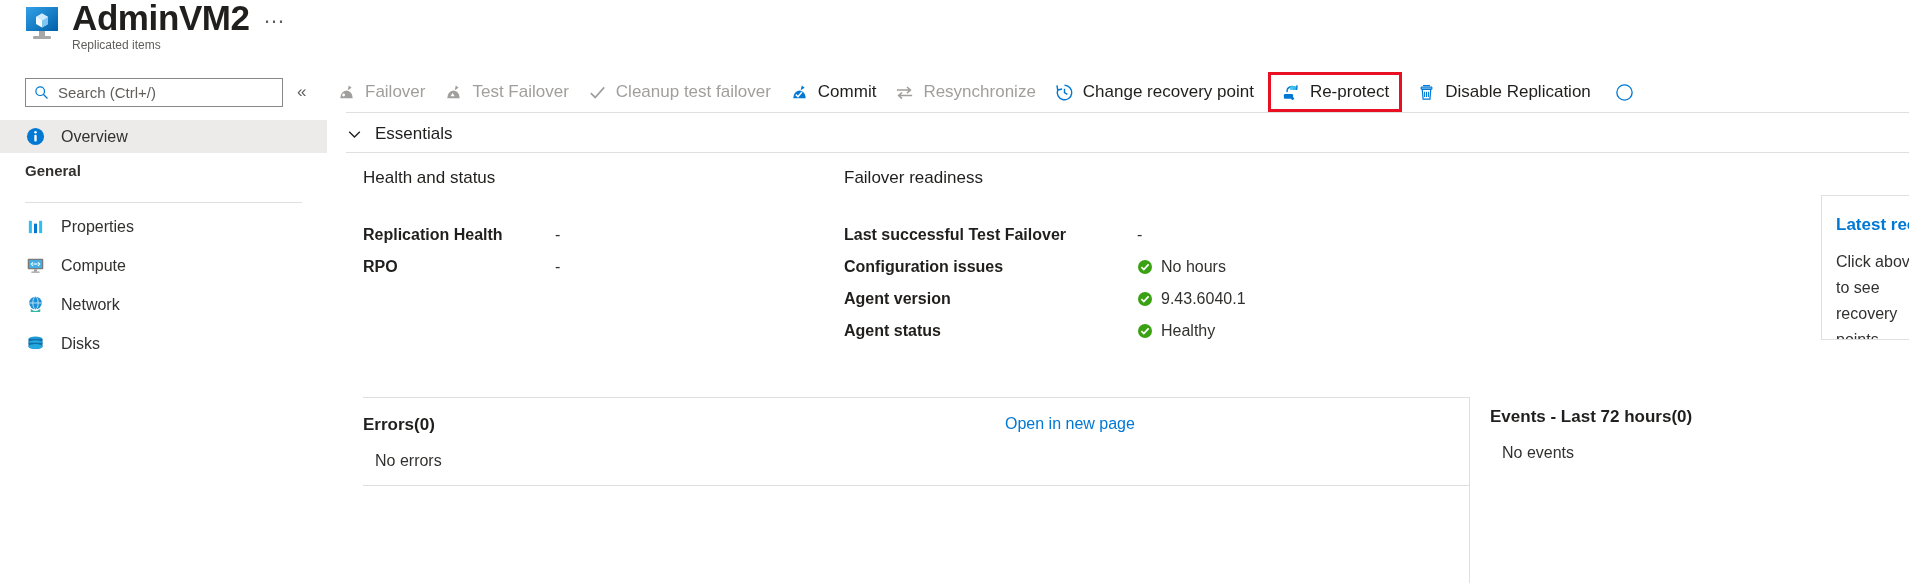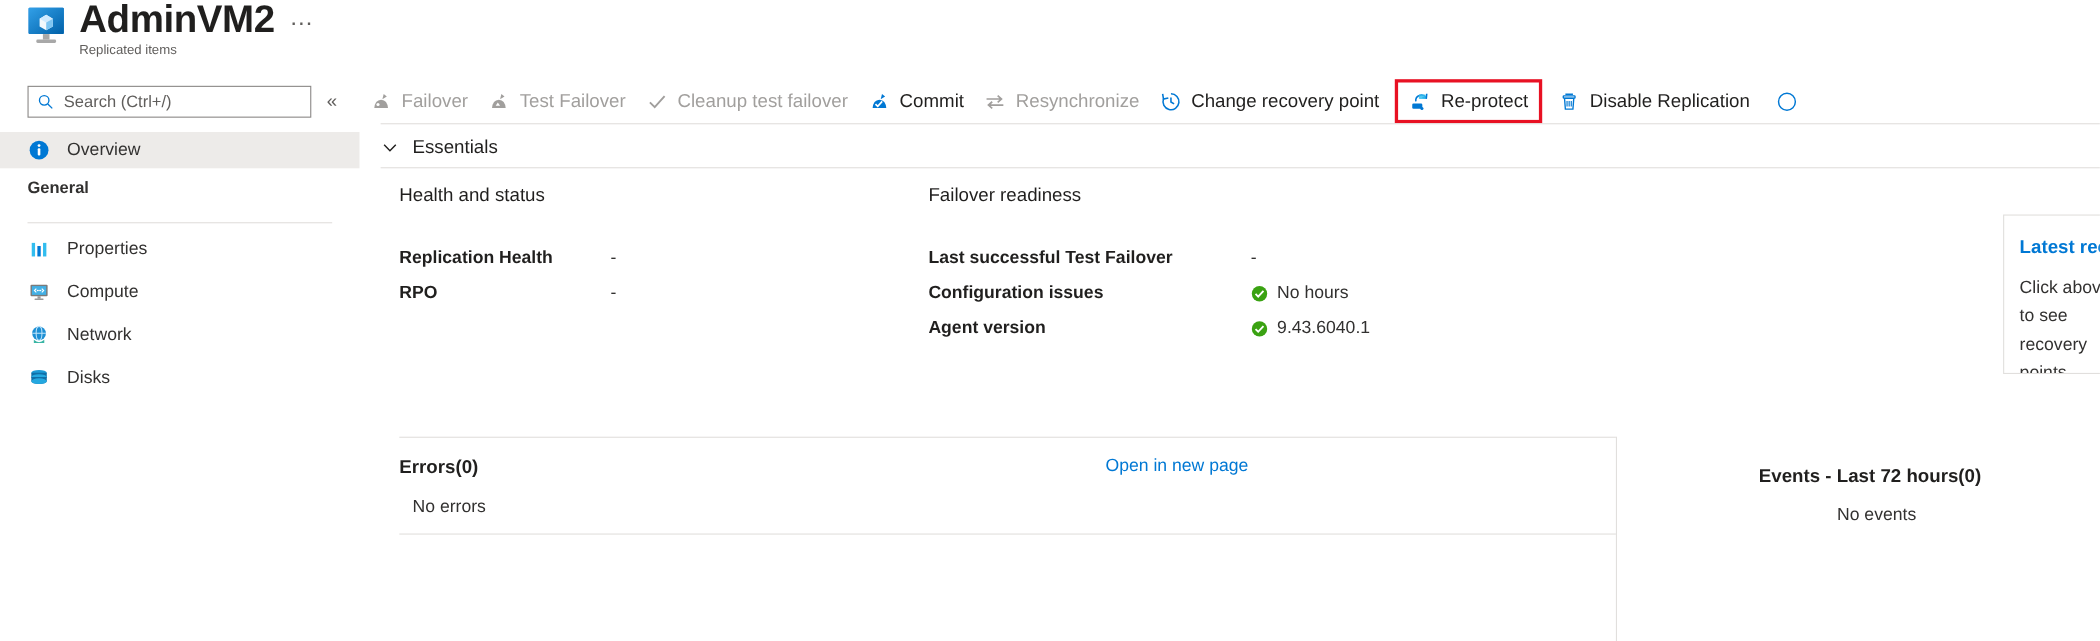--- a/index.html
+++ b/index.html
@@ -132,21 +132,21 @@
     position:absolute; left:36px; top:397px; width:1106px; height:1px; background:#e1dfdd;
   }
   #errors-block { position:absolute; left:36px; top:415px; width:700px; }
   #errors-title { font-size:17px; font-weight:700; color:#201f1e; }
   #errors-body { font-size:16px; color:#323130; margin-top:17px; margin-left:12px; }
   #errors-subrule { position:absolute; left:36px; top:485px; width:1106px; height:1px; background:#e1dfdd; }
   #open-new-page {
     position:absolute; left:678px; top:415px; font-size:16px; color:#0078d4; cursor:pointer;
   }
   #vdivider { position:absolute; left:1142px; top:397px; width:1px; height:186px; background:#e1dfdd; }
-  #events-block { position:absolute; left:1163px; top:423px; width:420px;text-align:center; }
+  #events-block { position:absolute; left:1163px; top:407px; width:420px; }
   #events-title { font-size:17px; font-weight:700; color:#201f1e; }
   #events-body { font-size:16px; color:#323130; margin-top:17px; margin-left:12px; }
 
   
   #rp-card {
     position:absolute; left:1494px; top:195px; width:120px; height:145px;
     border:1px solid #e1dfdd; background:#fff; padding:19px 0 0 14px;
     overflow:hidden;
   }
   #rp-title { font-size:17px; font-weight:700; color:#0078d4; white-space:nowrap; }
@@ -414,20 +414,32 @@
           <span class="ok-ic">
             <svg width="16" height="16" viewBox="0 0 16 16">
               <circle cx="8" cy="8" r="7" fill="#3aa212"></circle>
               <path d="M4.4 8.2 L6.8 10.6 L11.6 5.4" fill="none" stroke="#fff" stroke-width="1.7"></path>
             </svg>
           </span>
           <span>9.43.6040.1</span>
         </span>
       </div>
 
+      <div class="ess-row">
+        <span class="ess-key">Agent status</span>
+        <span class="ess-val">
+          <span class="ok-ic">
+            <svg width="16" height="16" viewBox="0 0 16 16">
+              <circle cx="8" cy="8" r="7" fill="#3aa212"></circle>
+              <path d="M4.4 8.2 L6.8 10.6 L11.6 5.4" fill="none" stroke="#fff" stroke-width="1.7"></path>
+            </svg>
+          </span>
+          <span>Healthy</span>
+        </span>
+      </div>
     </div>
 
     <div id="rp-card">
       <div id="rp-title">Latest recovery points</div>
       <div id="rp-body">Click above to see recovery points.</div>
     </div>
 
     <div id="bottom-rule"></div>
 
     <div id="errors-block">

